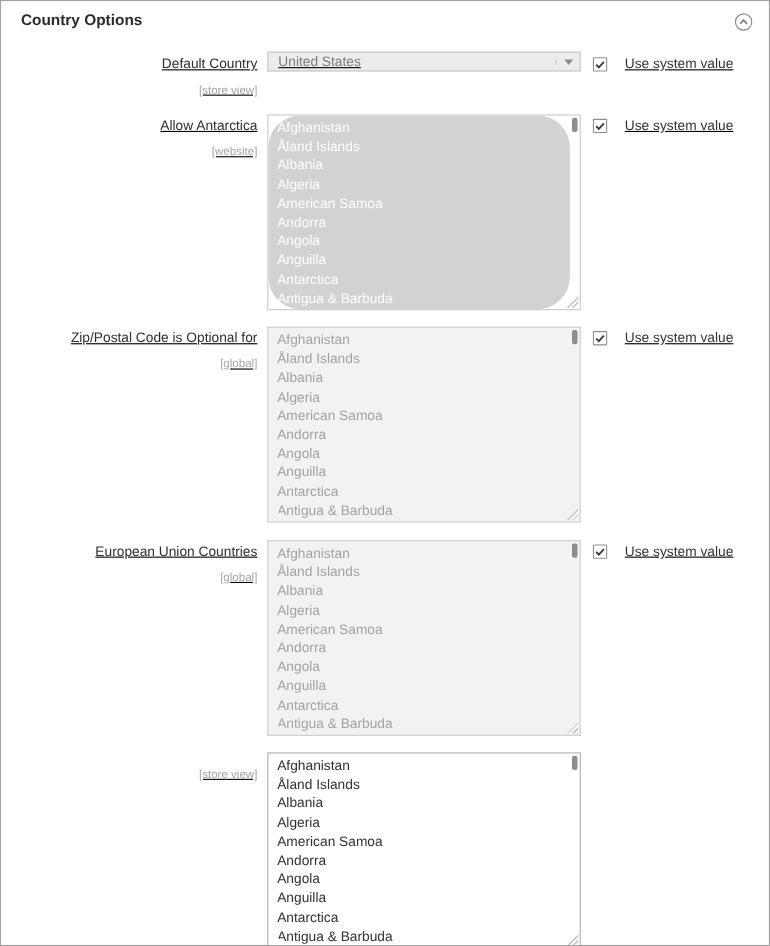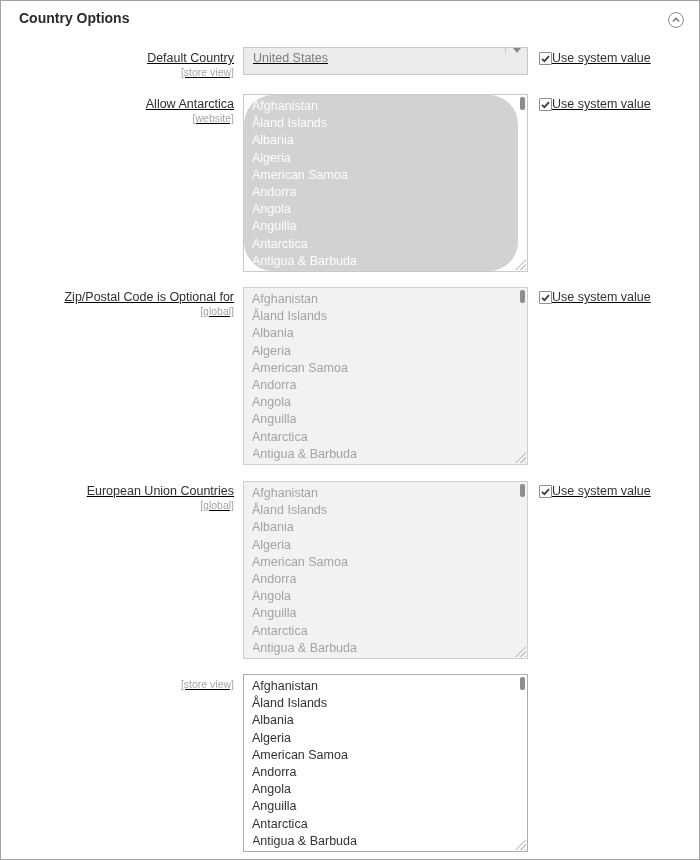--- a/index.html
+++ b/index.html
@@ -10,27 +10,27 @@
   }
   
   .panel-header{display:flex;justify-content:space-between;align-items:flex-start;padding:8px 12px 0 18px;gap:44px;}
   .panel-title{font-size:14px;font-weight:bold;color:#2b2b2b;margin:0;line-height:18px;}
   .collapse-btn{background:none;border:none;padding:2px;margin:0;cursor:pointer;line-height:0;}
   
   .form{padding-top:16px;}
   .field-row{display:flex;align-items:flex-start;margin-bottom:16px;text-decoration:underline;}
   .label-col{width:233px;text-align:right;padding-top:4px;flex:none;}
   .field-label{font-size:12.5px;color:#2f2f2f;line-height:14px;display:block;}
-  .scope{font-size:10.5px;color:#a5a5a5;line-height:12px;display:block;margin-top:1px;}
+  .scope{font-size:10.5px;color:#a5a5a5;line-height:12px;display:block;margin-top:11px;}
   .control-col{margin-left:9px;flex:none;}
   .sys-col{margin-left:11px;padding-top:4px;flex:none;}
   
   .select{
-    width:285px;height:28px;box-sizing:border-box;border:1px solid #c6c6c6;background:#ececec;
-    display:flex;align-items:flex-start;cursor:default;
+    width:285px;height:18px;box-sizing:border-box;border:1px solid #c6c6c6;background:#ececec;
+    display:flex;align-items:center;cursor:default;
   }
   .select-value{flex:1;font-size:12.5px;color:#7c7c7c;line-height:20px;padding-left:9px;overflow:hidden;white-space:nowrap;}
   .select-arrow-box{width:21px;border-left:1px solid #c6c6c6;display:flex;align-items:center;justify-content:center;flex:none;}
   .caret-down{width:0;height:0;border-left:4px solid transparent;border-right:4px solid transparent;border-top:5px solid #8a8a8a;}
   
   .multiselect{
     width:285px;height:178px;box-sizing:border-box;position:relative;overflow:hidden;
     border:1px solid #c9c9c9;background:#fff;
   }
   .options{position:absolute;top:0;bottom:0;left:0;right:9px;padding-top:3px;overflow:hidden;border-radius:29px;}
@@ -42,21 +42,21 @@
   .ms-disabled .option{color:#a3a3a3;}
   .ms-enabled{background:#fff;border-color:#adadad;}
   .ms-enabled .option{color:#333;}
   .msel-thumb{position:absolute;top:2px;right:2px;width:5px;height:13px;background:#8d8d8d;border-radius:2px;}
   .resize-grip{
     position:absolute;right:1px;bottom:1px;width:11px;height:11px;
     background:repeating-linear-gradient(-45deg,#c2c2c2 0 1px,transparent 1px 3.4px);
     clip-path:polygon(100% 0,100% 100%,0 100%);
   }
   
-  .syscheck{display:flex;align-items:center;gap:0;cursor:pointer;}
+  .syscheck{display:flex;align-items:center;gap:16px;cursor:pointer;}
   .cb{width:13px;height:13px;box-sizing:border-box;border:1px solid #8f8f8f;background:#fff;border-radius:1px;
       display:inline-flex;align-items:center;justify-content:center;flex:none;}
   .syscheck-label{font-size:12.5px;color:#333;line-height:14px;}
 </style>
 </head>
 <body>
 
 <div class="page">
 
   <div class="panel-header">

